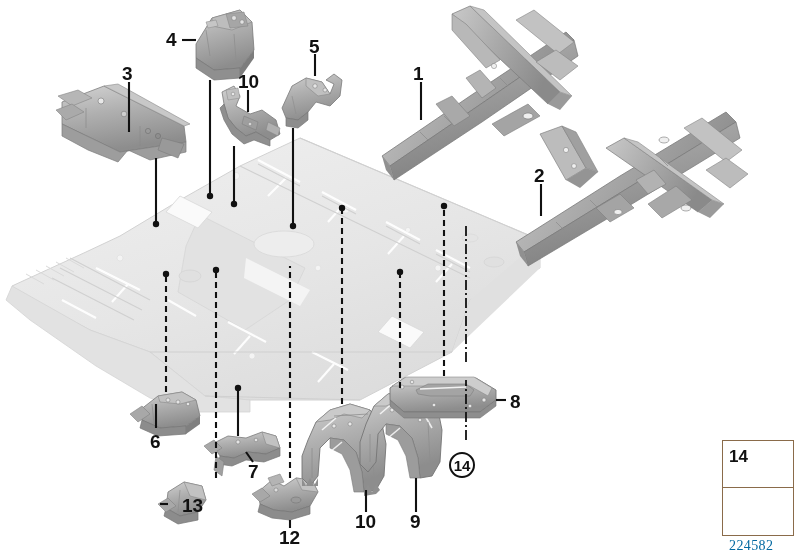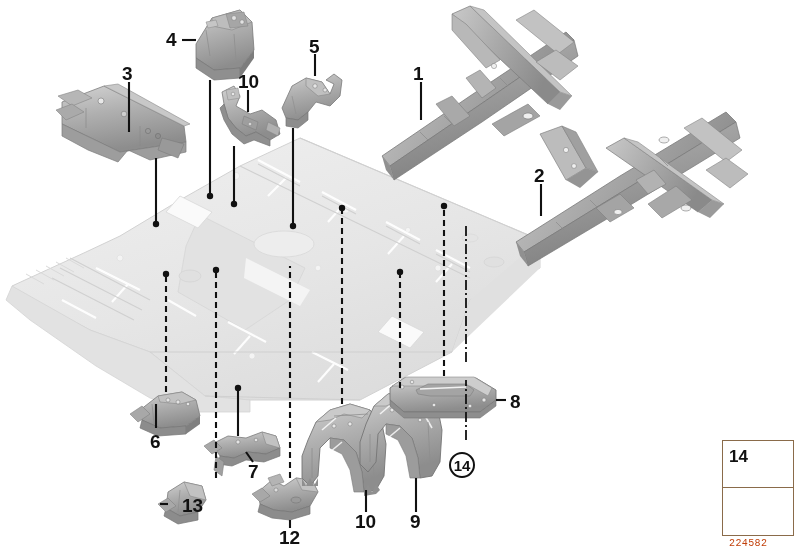--- a/index.html
+++ b/index.html
@@ -35,23 +35,23 @@
     align-items: center;
     justify-content: center;
     font-family: "Liberation Sans", sans-serif;
     font-weight: bold;
     font-size: 15px;
     color: #111111;
     background: #ffffff;
   }
   .diagram-number {
     position: absolute;
-    font-family: Liberation Mono, monospace;
-    font-size: 10px;
-    color: #c2410c;
+    font-family: Liberation Serif, serif;
+    font-size: 14px;
+    color: #0369a1;
     letter-spacing: 0.4px;
   }
   .inset-box {
     position: absolute;
     border: 1.6px solid #8a6b4a;
     box-sizing: border-box;
     background: #ffffff;
   }
   .inset-cell {
     position: relative;

